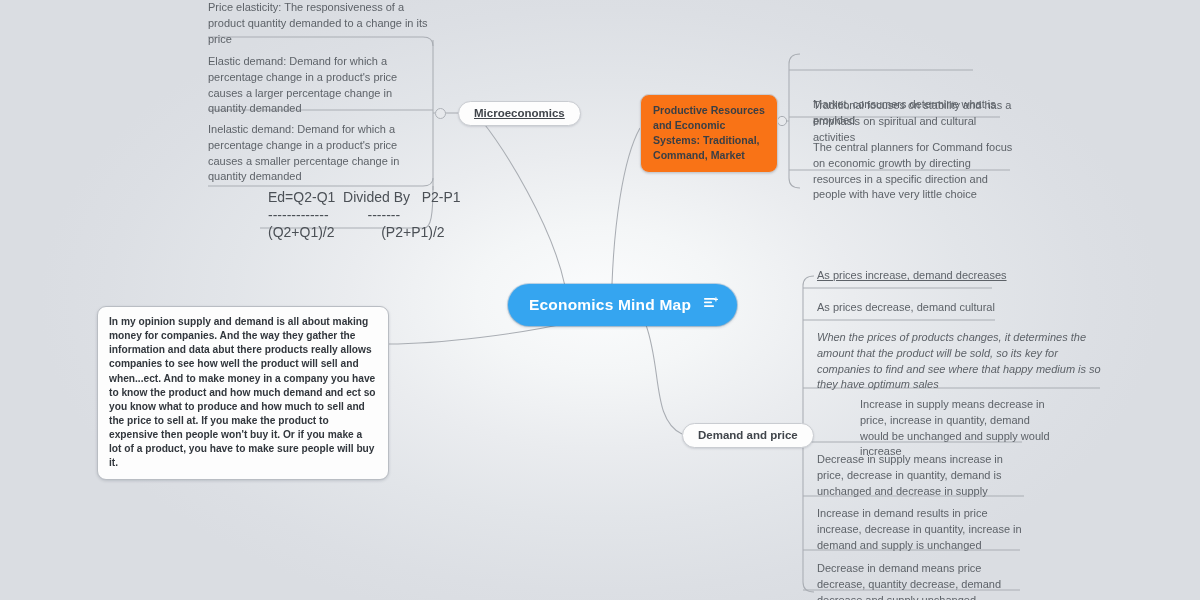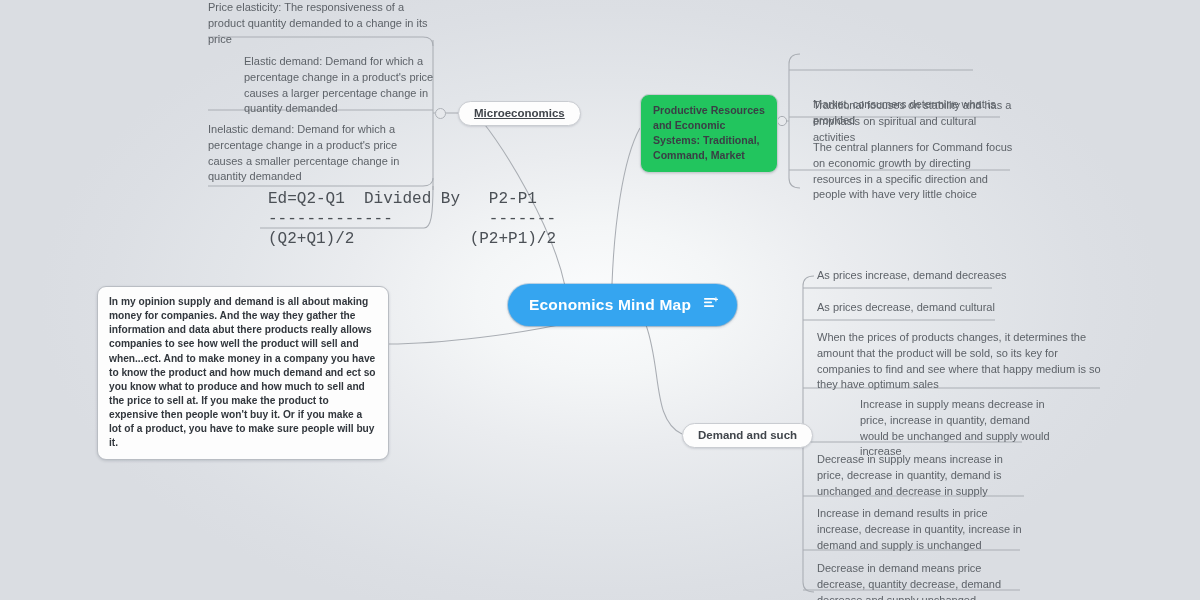--- a/index.html
+++ b/index.html
@@ -44,21 +44,21 @@
     font-size:11.5px;
     color:#40454b;
     font-weight:bold;
     white-space:nowrap;
     box-shadow:0 1px 2px rgba(60,70,85,.16);
   }
 
   
   .boxnode{
     position:absolute;
-    background:#22c55e;
+    background:#f97316;
     border:1px solid #c9ccd1;
     border-radius:9px;
     padding:8px 12px 9px 12px;
     font-size:10.6px;
     line-height:1.42;
     color:#3a3f45;
     font-weight:bold;
     box-shadow:0 1px 2px rgba(60,70,85,.16);
   }
 
@@ -67,33 +67,34 @@
     position:absolute;
     background:#fdfdfd;
     border:1px solid #b9bdc3;
     border-radius:9px;
     padding:8px 11px 9px 11px;
     font-size:10.2px;
     line-height:1.385;
     color:#32373d;
     font-weight:bold;
     box-shadow:0 1px 3px rgba(60,70,85,.20);
+    margin-top:20px;
   }
 
   
   .leaf{
     position:absolute;
     font-size:11px;
     line-height:1.44;
     color:#5d6268;
     font-weight:400;
   }
   .leaf.mono{
-    font-family:Liberation Mono, monospace;
-    color:#4b5056;font-size:16px;line-height:1.25;white-space:pre;
+    font-family:Liberation Sans, sans-serif;
+    color:#4b5056;font-size:14px;line-height:1.25;white-space:pre;
   }
   .collapse-dot{
     position:absolute;width:9px;height:9px;border-radius:50%;
     background:#e7e9ec;border:1px solid #aeb2b8;
   }
 </style>
 </head>
 <body>
 
 <div id="canvas"></div>
@@ -158,43 +159,43 @@
     </svg>
   </span>
 </div>
 
 <div class="collapse-dot" style="left:435px;top:108px;"></div>
 
 <div class="pill" style="left:458px;top:101px;text-decoration:underline;">Microeconomics</div>
 
 <div class="leaf" style="left:208px;top:0px;width:222px;">Price elasticity: The responsiveness of a product quantity demanded to a change in its price</div>
 
-<div class="leaf" style="left:208px;top:54px;width:222px;margin-left:36px;">Elastic demand: Demand for which a percentage change in a product's price causes a larger percentage change in quantity demanded</div>
+<div class="leaf" style="left:208px;top:54px;width:222px;">Elastic demand: Demand for which a percentage change in a product's price causes a larger percentage change in quantity demanded</div>
 
 <div class="leaf" style="left:208px;top:122px;width:222px;">Inelastic demand: Demand for which a percentage change in a product's price causes a smaller percentage change in quantity demanded</div>
 
 <div class="leaf mono" style="left:268px;top:189px;">Ed=Q2-Q1  Divided By   P2-P1
 -------------          -------
 (Q2+Q1)/2            (P2+P1)/2</div>
 
 <div class="boxnode" style="left:640px;top:94px;width:112px;">Productive Resources and Economic Systems: Traditional, Command, Market</div>
 
 <div class="leaf" style="left:813px;top:53px;width:185px;margin-top:44px;">Market, consumers determine what is provided</div>
 
 <div class="leaf" style="left:813px;top:98px;width:200px;">Traditional focuses on stability and has a emphasis on spiritual and cultural activities</div>
 
 <div class="leaf" style="left:813px;top:140px;width:200px;">The central planners for Command focus on economic growth by directing resources in a specific direction and people with have very little choice</div>
 
-<div class="pill" style="left:682px;top:423px;">Demand and such</div>
-
-<div class="leaf" style="left:817px;top:268px;width:220px;">As prices increase, demand decreases</div>
+<div class="pill" style="left:682px;top:423px;">Demand and price</div>
+
+<div class="leaf" style="left:817px;top:268px;width:220px;text-decoration:underline;">As prices increase, demand decreases</div>
 
 <div class="leaf" style="left:817px;top:300px;width:220px;">As prices decrease, demand cultural</div>
 
-<div class="leaf" style="left:817px;top:330px;width:285px;">When the prices of products changes, it determines the amount that the product will be sold, so its key for companies to find and see where that happy medium is so they have optimum sales</div>
+<div class="leaf" style="left:817px;top:330px;width:285px;font-style:italic;">When the prices of products changes, it determines the amount that the product will be sold, so its key for companies to find and see where that happy medium is so they have optimum sales</div>
 
 <div class="leaf" style="left:860px;top:397px;width:200px;">Increase in supply means decrease in price, increase in quantity, demand would be unchanged and supply would increase</div>
 
 <div class="leaf" style="left:817px;top:452px;width:200px;">Decrease in supply means increase in price, decrease in quantity, demand is unchanged and decrease in supply</div>
 
 <div class="leaf" style="left:817px;top:506px;width:205px;">Increase in demand results in price increase, decrease in quantity, increase in demand and supply is unchanged</div>
 
 <div class="leaf" style="left:817px;top:561px;width:200px;">Decrease in demand means price decrease, quantity decrease, demand decrease and supply unchanged</div>
 
 <div class="commentbox" style="left:97px;top:286px;width:268px;">In my opinion supply and demand is all about making money for companies. And the way they gather the information and data abut there products really allows companies to see how well the product will sell and when...ect. And to make money in a company you have to know the product and how much demand and ect so you know what to produce and how much to sell and the price to sell at. If you make the product to expensive then people won't buy it. Or if you make a lot of a product, you have to make sure people will buy it.</div>

